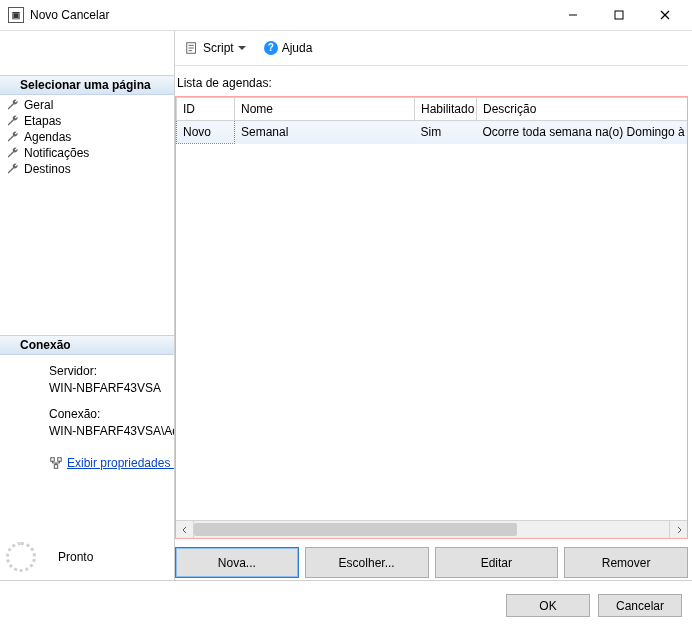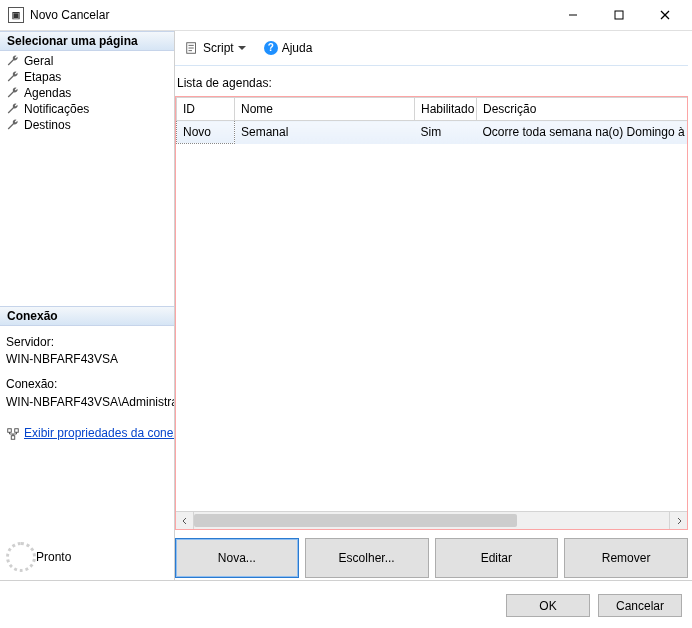--- a/index.html
+++ b/index.html
@@ -64,62 +64,64 @@
     width: 174px;
     flex-shrink: 0;
     display: flex; flex-direction: column;
     border-right: 1px solid #d0d0d0;
     overflow: hidden;
   }
   .section-header {
     background: linear-gradient(to bottom, #f3f7fb, #d6e5f5);
     border-top: 1px solid #c6d4ea;
     border-bottom: 1px solid #c6d4ea;
-    padding: 2px 7px;
+    padding: 2px 20px;
     font-weight: bold;
     font-size: 12px;
+    margin-top: 44px;
   }
   .navlist {
     padding: 2px 0 6px 4px;
   }
   .navitem {
     display: flex; align-items: center;
     gap: 4px;
     padding: 1px 2px;
     cursor: pointer;
   }
   .navitem .wrench {
     width: 14px; height: 14px;
     flex-shrink: 0;
   }
   .navitem .label { font-size: 12px; }
   .conn-body {
     padding: 8px 6px 10px 6px;
     line-height: 1.45;
     font-size: 12px;
+    margin-left: 43px;
   }
   .conn-body .lbl { }
   .conn-body .val { white-space: nowrap; }
   .viewprops {
     margin-top: 14px;
     display: flex; align-items: center; gap: 4px;
   }
   .viewprops a {
     color: #0645cc;
     text-decoration: underline;
     white-space: nowrap;
     font-size: 12px;
   }
   .net-icon {
     width: 14px; height: 14px; flex-shrink: 0;
   }
 
   .progress-body {
     padding: 6px 6px 8px 6px;
-    display: flex; align-items: center; gap: 0;
+    display: flex; align-items: center; gap: 22px;
   }
   .spinner {
     width: 24px; height: 24px;
     border-radius: 50%;
     border: 3px dotted #cfcfcf;
   }
   .spacer-flex { flex: 1 1 auto; }
 
   
   .rightpanel {
@@ -232,21 +234,21 @@
   .hscroll svg { width: 8px; height: 8px; }
 
   
   .grid-actions {
     display: flex;
     gap: 6px;
     padding: 8px 0 0 0;
   }
   .grid-actions button {
     flex: 1;
-    height: 40px;
+    height: 31px;
     background: #e1e1e1;
     border: 1px solid #adadad;
     font-family: inherit; font-size: 12px;
     cursor: pointer;
   }
   .grid-actions button.primary {
     border: 1px solid #2a7ad0;
     outline: 1px solid #8fbef0;
     outline-offset: -2px;
   }

